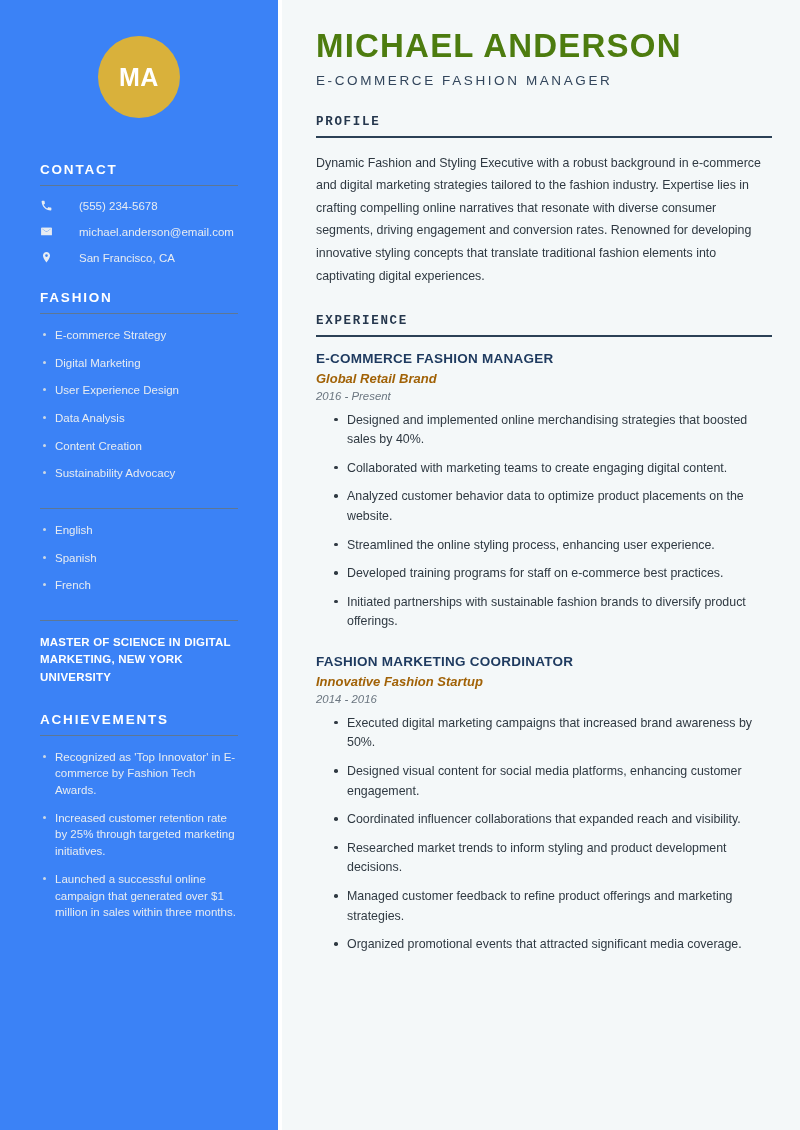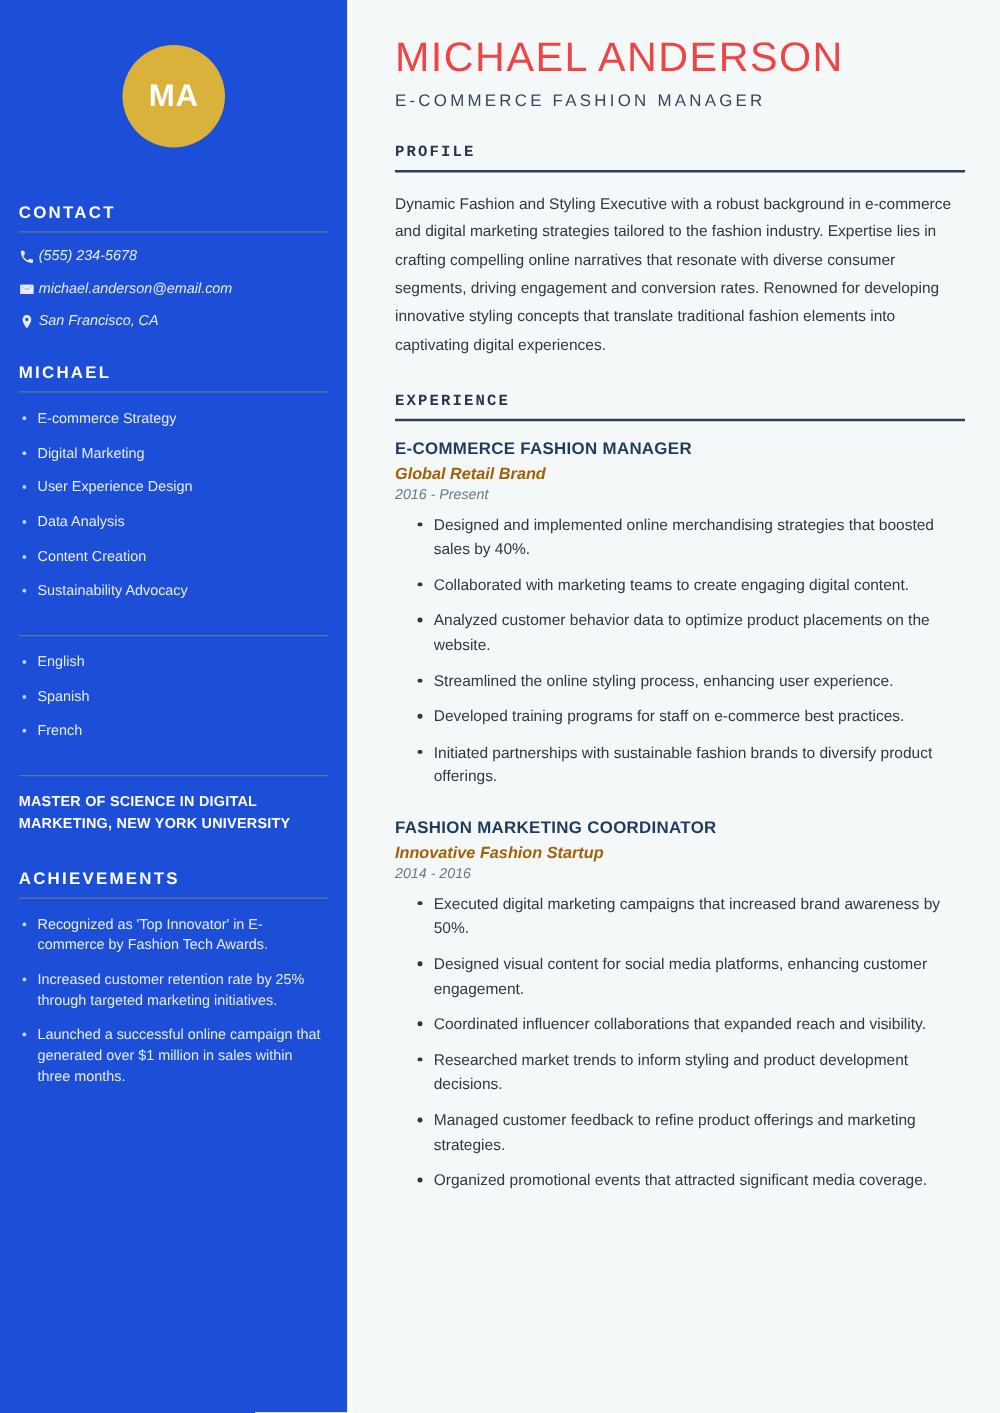--- a/index.html
+++ b/index.html
@@ -17,22 +17,22 @@
     height: 1130px;
     display: flex;
     background: #f4f8f9;
     overflow: hidden;
   }
 
   
   .sidebar {
     width: 278px;
     min-width: 278px;
-    background: #1d4ed8;
-    padding: 0 15px;
+    background: #3b82f6;
+    padding: 0 40px;
     color: #ffffff;
   }
 
   .avatar-wrap {
     display: flex;
     justify-content: center;
     padding-top: 36px;
     padding-bottom: 44px;
   }
   .avatar {
@@ -59,25 +59,25 @@
     padding-bottom: 8px;
   }
   .side-rule {
     height: 1px;
     background: #5d7795;
     margin-bottom: 13px;
   }
 
   .contact-row {
     display: flex;
-    gap: 3px;
+    align-items: center;
+    gap: 26px;
     margin-bottom: 13px;
     font-size: 11.5px;
     color: #e7ecf2;
-    font-style: italic;
   }
   .contact-row svg { flex: 0 0 auto; display: block; }
 
   .side-list { list-style: none; }
   .side-list li {
     position: relative;
     padding-left: 15px;
     margin-bottom: 11px;
     font-size: 11.5px;
     line-height: 1.45;
@@ -105,22 +105,22 @@
   
   .main {
     flex: 1;
     background: #f4f8f9;
     padding: 28px 28px 0 34px;
     border-left: 4px solid #ffffff;
   }
 
   .name {
     font-size: 33px;
-    font-weight: normal;
-    color: #ef4444;
+    font-weight: bold;
+    color: #4d7c0f;
     letter-spacing: 1.2px;
     line-height: 1.1;
   }
   .job-subtitle {
     margin-top: 9px;
     font-size: 13.5px;
     color: #33465c;
     letter-spacing: 2.6px;
   }
 
@@ -222,21 +222,21 @@
 
       <div class="contact-row">
         <svg width="13" height="13" viewBox="0 0 24 24" fill="#e7ecf2">
           <path d="M12 2C8.4 2 5.5 4.9 5.5 8.5c0 4.9 6.5 13 6.5 13s6.5-8.1 6.5-13C18.5 4.9 15.6 2 12 2zm0 9a2.5 2.5 0 110-5 2.5 2.5 0 010 5z"></path>
         </svg>
         <span>San Francisco, CA</span>
       </div>
     </section>
 
     <section class="side-section">
-      <div class="side-heading">MICHAEL</div>
+      <div class="side-heading">FASHION</div>
       <div class="side-rule"></div>
       <ul class="side-list">
         <li>E-commerce Strategy</li>
         <li>Digital Marketing</li>
         <li>User Experience Design</li>
         <li>Data Analysis</li>
         <li>Content Creation</li>
         <li>Sustainability Advocacy</li>
       </ul>
     </section>

